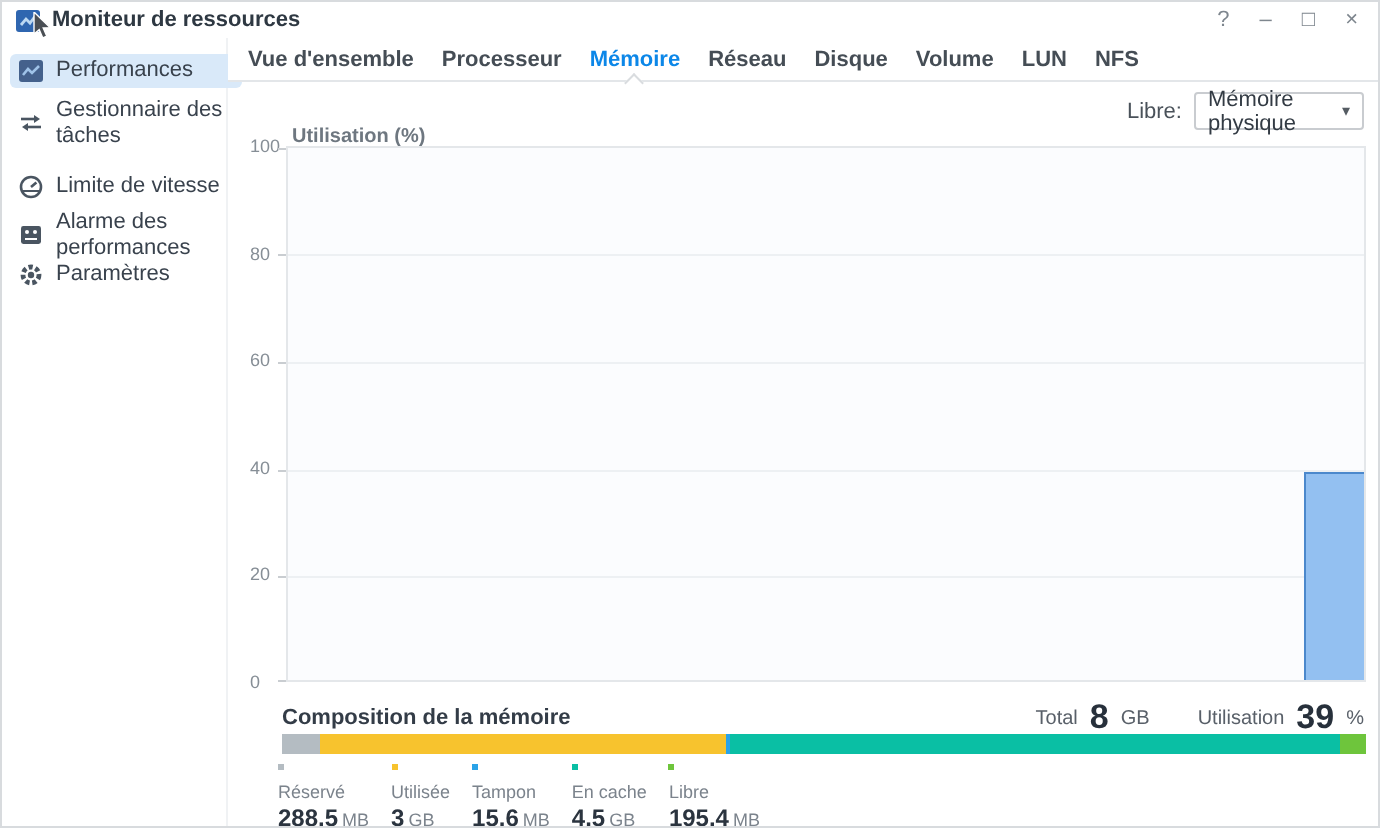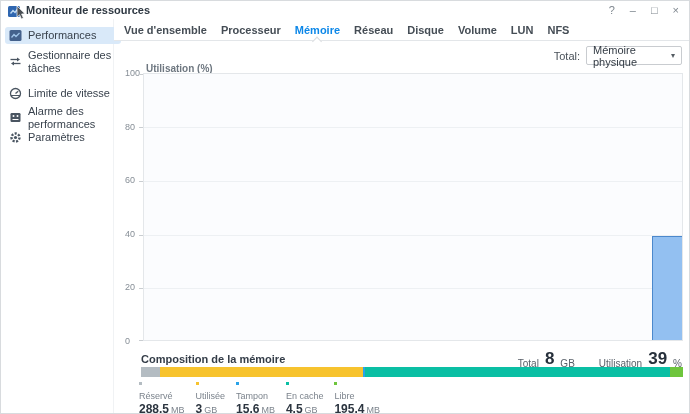--- a/index.html
+++ b/index.html
@@ -32,40 +32,40 @@
     display:flex; align-items:center; gap:14px; padding-left:10px;
     border-bottom:1px solid #e3e6e9; background:#fff; }
   .tab { font-size:11px; font-weight:700; color:#454d55; cursor:pointer; position:relative; }
   .tab.selected { color:#0c87e8; }
   .tab.selected::after { content:""; position:absolute; left:50%; bottom:-9px;
     width:6px; height:6px; background:#fff; border-left:1px solid #d9dcdf;
     border-top:1px solid #d9dcdf; transform:translateX(-50%) rotate(45deg); }
   
   .type-row { position:absolute; top:45px; right:7px; display:flex; align-items:center; gap:6px; }
   .type-label { font-size:11px; color:#4a525a; }
-  .type-select { width:96px; height:19px; border:1px solid #c9ccd0; border-radius:2px;
+  .type-select { width:85px; height:19px; border:1px solid #c9ccd0; border-radius:2px;
     background:#fff; display:flex; align-items:center; justify-content:space-between;
     padding:0 6px; font-size:11px; color:#333b44; cursor:pointer; }
   .type-select .caret { font-size:8px; color:#555c63; }
   
   .chart-title { position:absolute; left:145px; top:62px; font-size:10px;
     font-weight:700; color:#6e7780; }
   .ytick-label { position:absolute; width:22px; left:124px; text-align:left;
     font-size:9px; color:#868e96; }
   .plot { position:absolute; left:142px; top:72px; width:540px; height:268px;
     background:#fbfcfe; border:1px solid #e4e7ea; }
   .gridline { position:absolute; left:0; width:100%; height:1px; background:#edf0f3; }
   .tickmark { position:absolute; left:-5px; width:4px; height:1px; background:#c9cdd1; }
   .mem-bar { position:absolute; right:0; bottom:0; width:30px;
     background:#93c0f1; border:1px solid #4b88cc; border-right:none; border-bottom:none; }
   
   .comp-title { position:absolute; left:140px; top:352px; font-size:11px;
     font-weight:700; color:#333c47; }
   .stats { position:absolute; right:7px; top:348px; display:flex;
-    align-items:flex-end; gap:6px; }
+    align-items:center; gap:6px; }
   .stat-label, .stat-unit { font-size:10px; color:#596069; }
   .stat-value { font-size:17px; font-weight:700; color:#27303b; }
   .stat-gap { width:12px; }
   .stack-bar { position:absolute; left:140px; top:366px; width:542px; height:10px;
     display:flex; background:#eee; }
   .bar-seg { height:100%; }
   .legend { position:absolute; left:138px; top:381px; display:flex; gap:11px; }
   .legend-item { display:flex; gap:6px;flex-direction:column; }
   .legend-color { width:3px; height:26px; flex:0 0 3px; }
   .legend-label { font-size:9px; color:#7b838c; margin-bottom:1px; }
@@ -156,21 +156,21 @@
     <span class="tab">Processeur</span>
     <span class="tab selected">Mémoire</span>
     <span class="tab">Réseau</span>
     <span class="tab">Disque</span>
     <span class="tab">Volume</span>
     <span class="tab">LUN</span>
     <span class="tab">NFS</span>
   </div>
 
   <div class="type-row">
-    <span class="type-label">Total:</span>
+    <span class="type-label">Libre:</span>
     <div class="type-select">
       <span>Mémoire physique</span>
       <span class="caret">▾</span>
     </div>
   </div>
 
   <div class="chart-title">Utilisation (%)</div>
   <span class="ytick-label" style="top:67px;">100</span>
   <span class="ytick-label" style="top:121px;">80</span>
   <span class="ytick-label" style="top:174px;">60</span>

